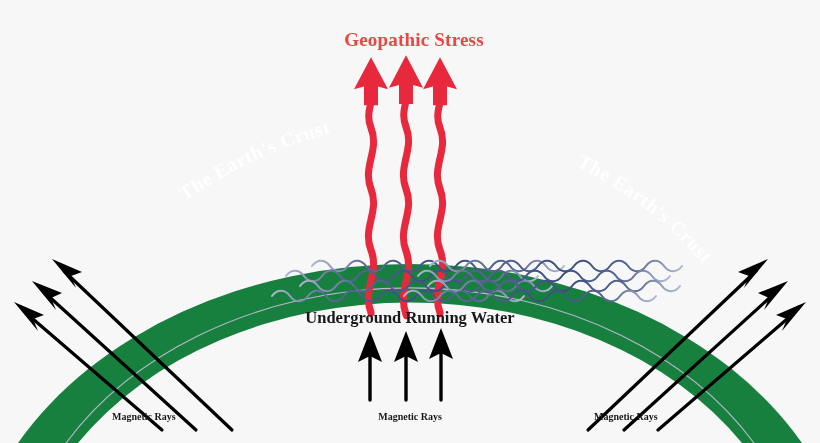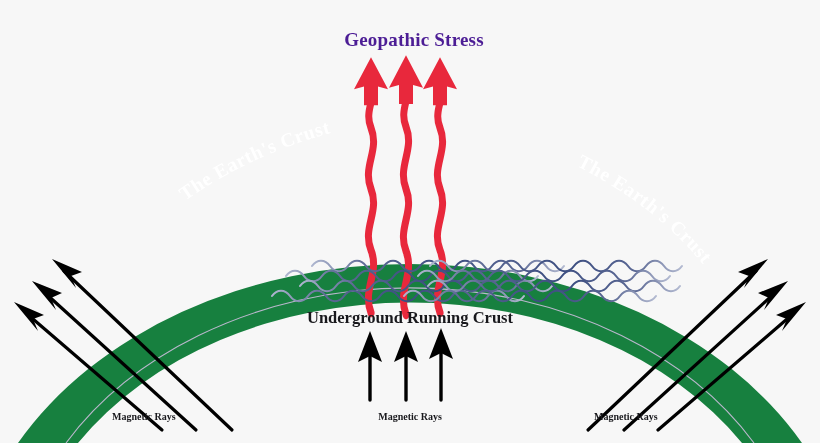--- a/index.html
+++ b/index.html
@@ -30,21 +30,21 @@
     white-space: nowrap;
     font-family: "Liberation Serif", "DejaVu Serif", serif;
   }
   #title-geopathic-stress {
     left: 0;
     right: 0;
     top: 29px;
     text-align: center;
     font-size: 19px;
     font-weight: bold;
-    color: #4c1d95;
+    color: #ef4444;
     letter-spacing: 0.2px;
     margin-left: 8px;
   }
   #label-underground-water {
     left: 0;
     right: 0;
     top: 308px;
     text-align: center;
     font-size: 16.5px;
     font-weight: bold;
@@ -203,21 +203,21 @@
       <g>
         <path d="M 658,430 L 794,313" stroke="#000000" stroke-width="3.2" fill="none" stroke-linecap="round"></path>
         <path d="M 806,302 L 776,315 L 787,319 L 782,331 Z" fill="#000000"></path>
       </g>
     </g>
 
   </svg>
 
   <div class="label" id="title-geopathic-stress">Geopathic Stress</div>
 
-  <div class="label" id="label-underground-water">Underground Running Crust</div>
+  <div class="label" id="label-underground-water">Underground Running Water</div>
 
   <div class="label magnetic-rays-label" id="label-magnetic-rays-left">Magnetic Rays</div>
 
   <div class="label magnetic-rays-label" id="label-magnetic-rays-center">Magnetic Rays</div>
 
   <div class="label magnetic-rays-label" id="label-magnetic-rays-right">Magnetic Rays</div>
 
 </div>
 
 </body></html>

